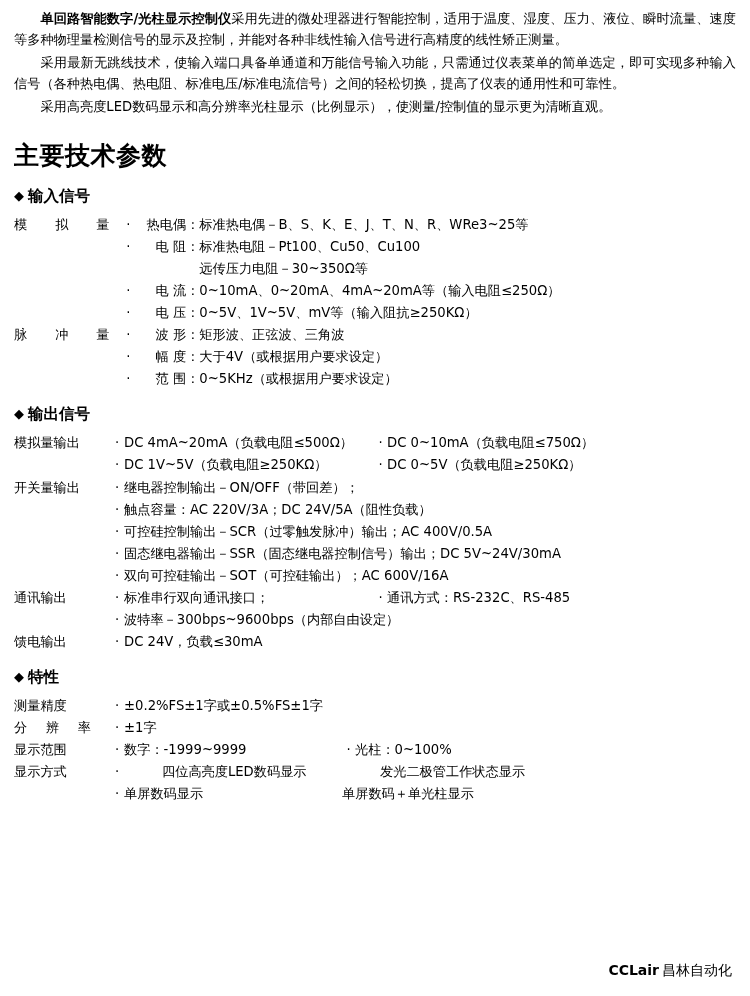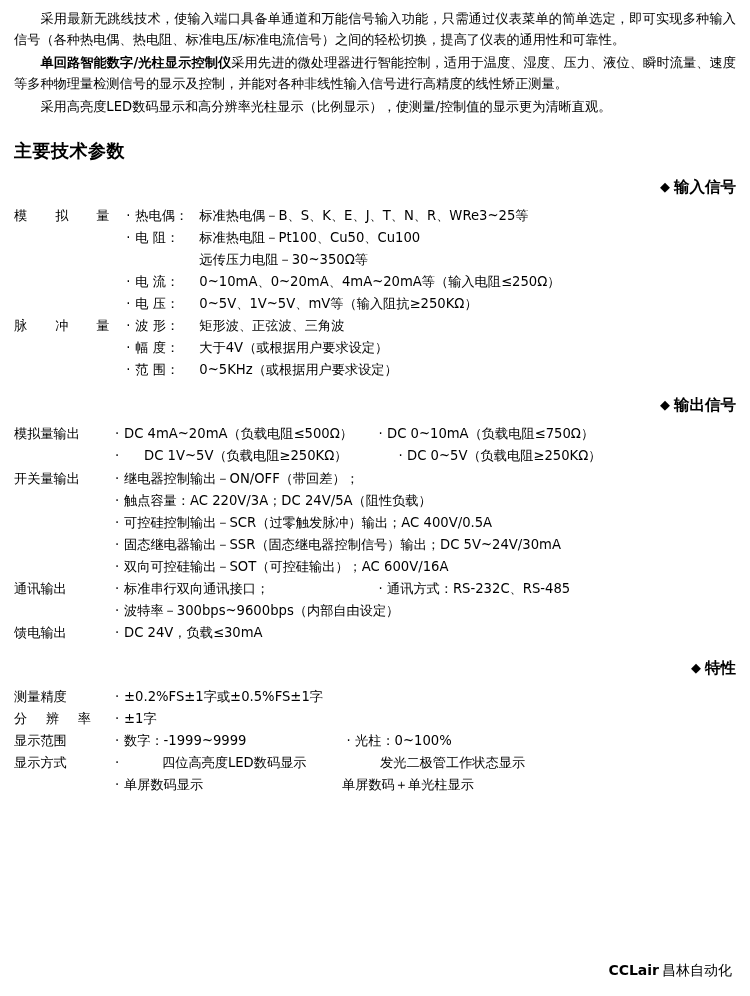--- a/index.html
+++ b/index.html
@@ -21,40 +21,39 @@
     box-sizing: border-box;
     width: 750px;
   }
   h1.section-title {
     font-size: 19px;
     font-weight: bold;
     margin: 4px 0 6px 0;
     letter-spacing: 0.5px;
   }
   h1.section-title2 {
-    font-size: 18px;
+    font-size: 25px;
     font-weight: bold;
     margin: 22px 0 12px 0;
     letter-spacing: 0.5px;
   }
   p.para {
     margin: 0 0 1px 0;
     text-indent: 2em;
     line-height: 1.62;
     font-size: 13.2px;
     text-align: justify;
   }
   p.para .lead {
     font-weight: bold;
   }
   h2.sub {
     font-size: 15.5px;
     font-weight: bold;
     margin: 14px 0 7px 0;
-    text-align: right;
   }
   h2.sub .dia {
     font-size: 13px;
     margin-right: 4px;
     vertical-align: 1px;
   }
   table.spec {
     border-collapse: collapse;
     width: 100%;
     font-size: 13.2px;
@@ -74,20 +73,21 @@
     letter-spacing: 0.9em;
   }
   td.dot {
     width: 14px;
     text-align: center;
     white-space: nowrap;
   }
   td.key {
     width: 64px;
     white-space: nowrap;
+    text-align: right;
   }
   td.val {
     white-space: nowrap;
   }
   .col2 {
     display: inline-block;
   }
   .bullet {
     display: inline-block;
     width: 13px;
@@ -108,22 +108,22 @@
     font-weight: normal;
     margin-left: 3px;
   }
 </style>
 </head>
 <body>
 
 <div class="page">
 
 
+  <p class="para"><span class="lead">单回路智能数字/光柱显示控制仪</span><span>采用先进的微处理器进行智能控制，适用于温度、湿度、压力、液位、瞬时流量、速度等多种物理量检测信号的显示及控制，并能对各种非线性输入信号进行高精度的线性矫正测量。</span></p>
   <p class="para">采用最新无跳线技术，使输入端口具备单通道和万能信号输入功能，只需通过仪表菜单的简单选定，即可实现多种输入信号（各种热电偶、热电阻、标准电压/标准电流信号）之间的轻松切换，提高了仪表的通用性和可靠性。</p>
-  <p class="para"><span class="lead">单回路智能数字/光柱显示控制仪</span><span>采用先进的微处理器进行智能控制，适用于温度、湿度、压力、液位、瞬时流量、速度等多种物理量检测信号的显示及控制，并能对各种非线性输入信号进行高精度的线性矫正测量。</span></p>
   <p class="para">采用高亮度LED数码显示和高分辨率光柱显示（比例显示），使测量/控制值的显示更为清晰直观。</p>
 
   <h1 class="section-title2">主要技术参数</h1>
 
   <h2 class="sub"><span class="dia">◆</span><span>输入信号</span></h2>
   <table class="spec">
     <tbody>
         <tr>
       <td class="lbl sp" rowspan="5">模 拟 量</td>
       <td class="dot">·</td>
@@ -176,21 +176,21 @@
         <tr>
       <td class="lbl" rowspan="2">模拟量输出</td>
       <td class="dot">·</td>
       <td class="val" colspan="2">
         <span class="col2" style="width:250px;display:inline-block;">DC  4mA~20mA（负载电阻≤500Ω）</span><span class="bullet">·</span><span>DC 0~10mA（负载电阻≤750Ω）</span>
       </td>
     </tr>
     <tr>
       <td class="dot">·</td>
       <td class="val" colspan="2">
-        <span class="col2" style="width:250px;display:inline-block;margin-left:20px;">DC 1V~5V（负载电阻≥250KΩ）</span><span class="bullet">·</span><span>DC 0~5V（负载电阻≥250KΩ）</span>
+        <span class="col2" style="width:250px;display:inline-block;">DC 1V~5V（负载电阻≥250KΩ）</span><span class="bullet">·</span><span>DC 0~5V（负载电阻≥250KΩ）</span>
       </td>
     </tr>
 
     <tr>
       <td class="lbl" rowspan="5">开关量输出</td>
       <td class="dot">·</td>
       <td class="val" colspan="2">继电器控制输出－ON/OFF（带回差）；</td>
     </tr>
     <tr>
       <td class="dot">·</td>

